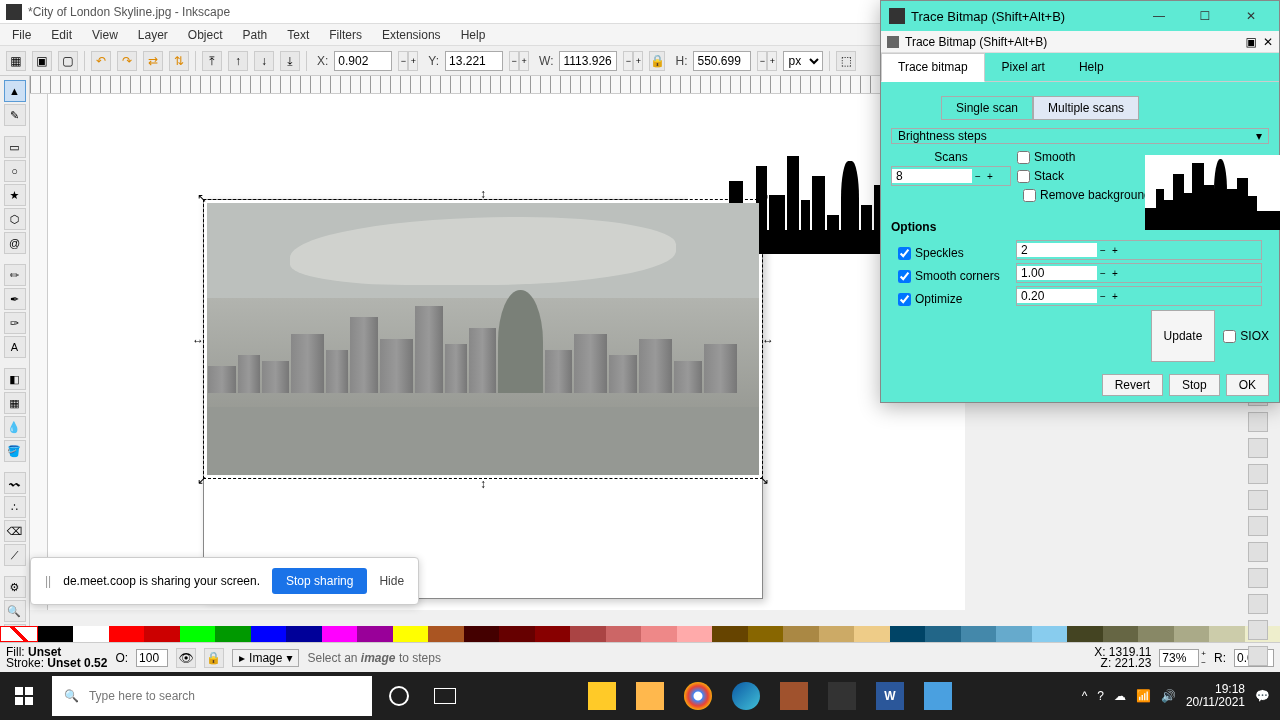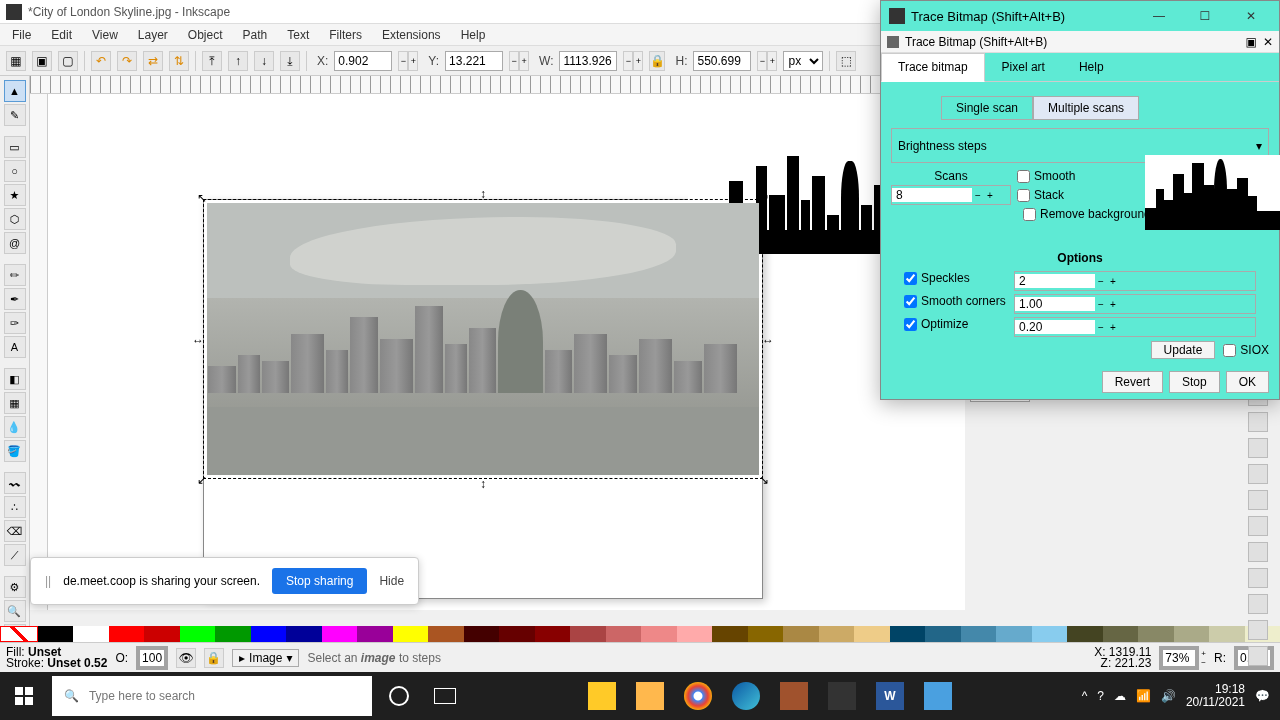--- a/index.html
+++ b/index.html
@@ -65,21 +65,21 @@
 .swatch { flex: 1; height: 100%; }
 
 
 .statusbar { position: absolute; left: 0; right: 0; bottom: 48px; height: 30px; background: #f0f0f0; border-top: 1px solid #ccc; display: flex; align-items: center; padding: 0 6px; gap: 8px; }
 .fill-stroke { display: flex; flex-direction: column; font-size: 10px; line-height: 11px; }
 .statusbar .hint { color: #666; }
 .statusbar .hint em { font-style: italic; font-weight: bold; }
 .statusbar .spacer { flex: 1; }
 .statusbar .coords { font-size: 10px; text-align: right; line-height: 11px; }
 .statusbar .zoom { display: flex; align-items: center; gap: 2px; }
-.zinput { width: 40px; border: 4px solid #a3a3a3; padding: 1px 2px; }
+.zinput { width: 40px; border: 1px solid #a3a3a3; padding: 1px 2px; }
 
 
 .taskbar { position: absolute; left: 0; right: 0; bottom: 0; height: 48px; background: #1f1f1f; display: flex; align-items: center; }
 .start { width: 48px; height: 48px; display: flex; align-items: center; justify-content: center; }
 .winlogo { width: 18px; height: 18px; display: grid; grid-template: 1fr 1fr / 1fr 1fr; gap: 2px; }
 .winlogo div { background: #fff; }
 .search { flex: 0 0 320px; height: 40px; background: #fff; display: flex; align-items: center; padding: 0 12px; gap: 10px; color: #777; margin: 4px; }
 .tcenter { flex: 1; display: flex; align-items: center; justify-content: center; gap: 2px; }
 .ticon { width: 46px; height: 48px; display: flex; align-items: center; justify-content: center; }
 .ticon .box { width: 28px; height: 28px; }
@@ -93,30 +93,30 @@
 .dlg-wbtn { width: 40px; height: 28px; display: flex; align-items: center; justify-content: center; color: #333; }
 .dlg-tab { height: 22px; background: #f5f5f5; display: flex; align-items: center; padding: 0 6px; gap: 6px; border-bottom: 1px solid #ddd; font-size: 11px; }
 .dlg-tab .ic { width: 12px; height: 12px; background: #666; }
 .dlg-tabs2 { display: flex; border-bottom: 1px solid #ccc; }
 .dlg-tabs2 .tab { padding: 6px 16px; border: 1px solid transparent; }
 .dlg-tabs2 .tab.active { background: #fff; border: 1px solid #ccc; border-bottom: 1px solid #fff; margin-bottom: -1px; }
 .scan-toggle { display: flex; gap: 0; margin: 8px 0 8px 50px; align-items: flex-end; }
 .scan-toggle .opt { padding: 4px 14px; border: 1px solid #aaa; }
 .scan-toggle .opt.sel { background: #e0e8f5; }
 .dlg-body { padding: 6px 10px; }
-.dd { border: 1px solid #aaa; height: 35px; display: flex; align-items: center; padding: 0 6px; justify-content: space-between; margin-bottom: 6px; }
+.dd { border: 1px solid #aaa; height: 16px; display: flex; align-items: center; padding: 0 6px; justify-content: space-between; margin-bottom: 6px; }
 .row { display: flex; align-items: center; margin: 2px 0; gap: 6px; }
 .row .lbl { flex: 0 0 120px; text-align: center; }
 .numfield { display: flex; align-items: center; border: 1px solid #aaa; height: 20px; }
 .numfield input { border: none; width: 80px; padding: 0 4px; }
 .numfield .sp { width: 12px; text-align: center; font-size: 10px; }
 .chk { display: flex; align-items: center; gap: 4px; }
 .chk input { width: 13px; height: 13px; }
-.opts-h { text-align: center; font-weight: bold; margin: 30px 0 6px; }
-.opt-row { display: flex; align-items: flex-start; margin: 3px 13px; gap: 0; }
+.opts-h { font-weight: bold; margin: 18px 0 6px; }
+.opt-row { display: flex; align-items: flex-end; margin: 3px 7px; gap: 8px; }
 .opt-row .oname { flex: 0 0 110px; display: flex; align-items: center; gap: 4px; }
 .dlg-btns { display: flex; justify-content: flex-end; gap: 6px; padding: 6px 10px; }
 .dlg-btns .b { padding: 3px 12px; border: 1px solid #aaa; background: #f5f5f5; }
 
 
 .right-panel { position: absolute; right: 0; top: 380px; width: 310px; }
 .opacity-row { display: flex; height: 22px; }
 .opacity-lbl { flex: 1; background: #3a7acc; color: #fff; padding: 2px 6px; }
 .opacity-val { width: 60px; border: 1px solid #aaa; padding: 2px 4px; background: #fff; display: flex; justify-content: space-between; }
 .right-icons { position: absolute; right: 4px; top: 0; width: 28px; display: flex; flex-direction: column; gap: 6px; padding-top: 4px; }
@@ -522,21 +522,21 @@
           <input type="checkbox" checked="" style="">
           <span>Optimize</span>
         </div>
       <div class="numfield" style="flex:1">
           <input value="0.20" style="">
           <span class="sp">−</span>
           <span class="sp">+</span>
         </div>
     </div>
     <div style="display:flex;justify-content:flex-end;gap:8px;margin-top:4px;align-items:center">
-      <button class="b" style="padding:1px 12px;border:1px solid #aaa;background:#f5f5f5">Update</button>
+      <button class="b" style="padding:18px 12px;border:1px solid #aaa;background:#f5f5f5">Update</button>
       <div class="chk">
           <input type="checkbox" style="">
           <span>SIOX</span>
         </div>
     </div>
   </div>
   <div class="dlg-btns">
     <button class="b">Revert</button>
     <button class="b">Stop</button>
     <button class="b">OK</button>

